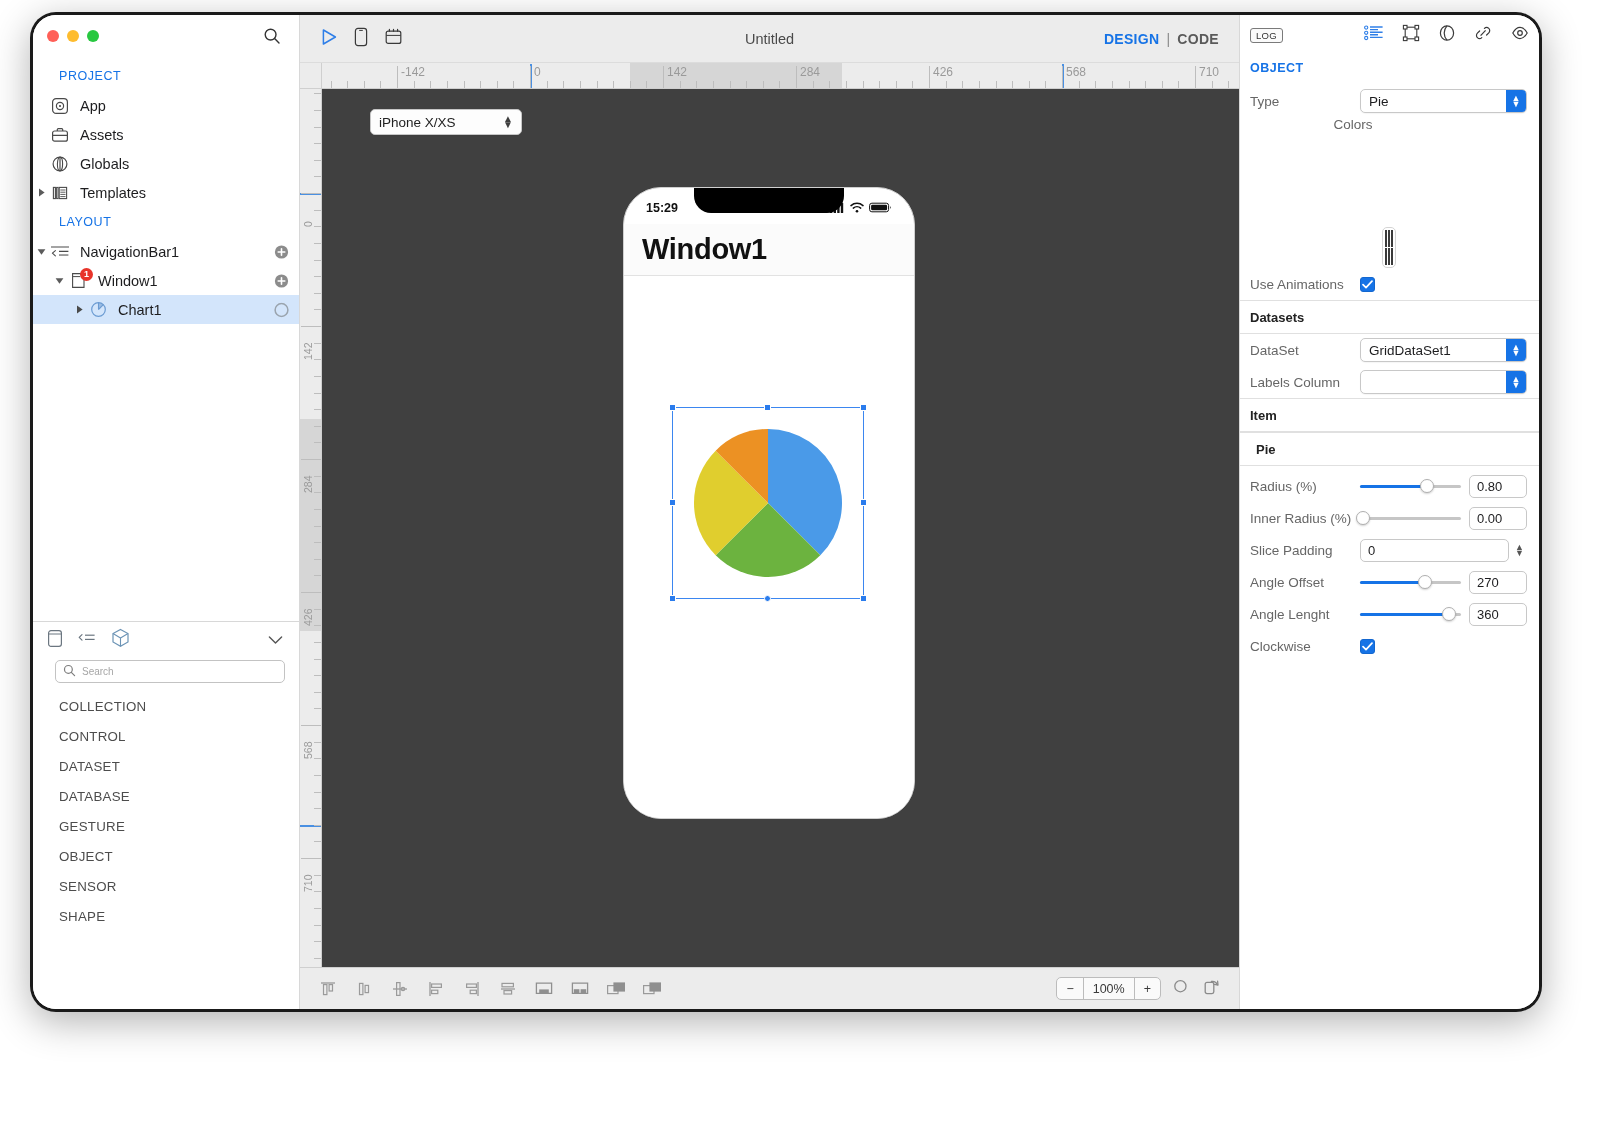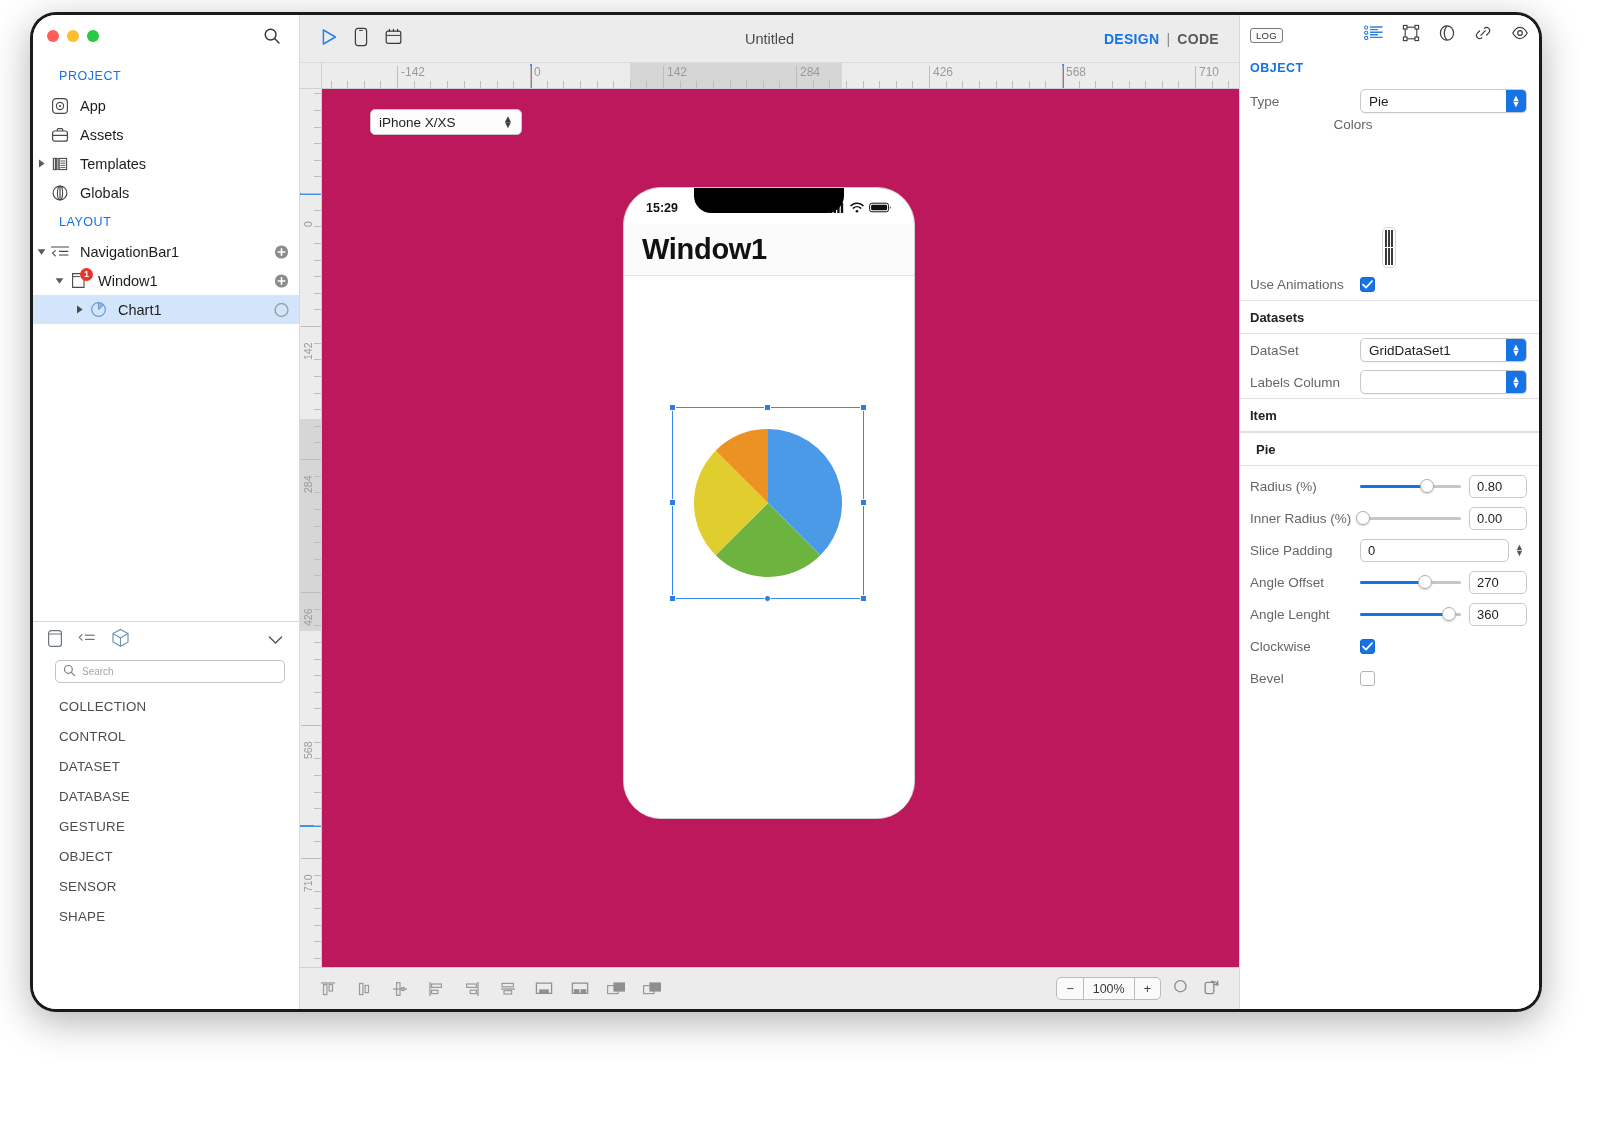--- a/index.html
+++ b/index.html
@@ -180,21 +180,21 @@
     position: absolute; left: 2px; font-size: 10.5px; color: #9a9a9a;
     transform: rotate(-90deg); transform-origin: left top;
     white-space: nowrap;
   }
   .rv-tick { position: absolute; right: 0; height: 1px; background: #bdbdbd; }
   .rv-major { position: absolute; right: 0; width: 20px; height: 1px; background: #bdbdbd; }
   .rv-blue { position: absolute; right: 0; width: 22px; height: 1.5px; background: #4a90e2; }
   .rv-shade { position: absolute; left: 0; right: 0; background: rgba(0,0,0,0.09); }
 
   .canvas {
-    flex: 1 1 auto; position: relative; background: #be185d;
+    flex: 1 1 auto; position: relative; background: #404040;
     overflow: hidden;
   }
   .device-sel {
     position: absolute; left: 48px; top: 20px;
     width: 152px; height: 26px;
     background: #fdfdfd; border: 1px solid #c6c6c6; border-radius: 5px;
     display: flex; align-items: center; padding: 0 8px;
     font-size: 13.5px; color: #222;
     box-shadow: 0 1px 1px rgba(0,0,0,0.05);
   }
@@ -426,49 +426,49 @@
           <svg width="18" height="18" viewBox="0 0 18 18">
                   <rect x="1.6" y="5" width="14.8" height="10.2" rx="2" fill="none" stroke="#4a4a4a" stroke-width="1.2"></rect>
                   <path d="M6.3 5V3.6a1 1 0 0 1 1-1h3.4a1 1 0 0 1 1 1V5" fill="none" stroke="#4a4a4a" stroke-width="1.2"></path>
                   <line x1="1.6" y1="9.4" x2="16.4" y2="9.4" stroke="#4a4a4a" stroke-width="1.1"></line>
                 </svg>
         </div>
         <div class="tree-label">Assets</div>
       </div>
 
       <div class="tree-row">
+        <div class="tw-disc"></div>
+        <div class="tree-ico">
+          <svg width="18" height="18" viewBox="0 0 18 18">
+                  <circle cx="9" cy="9" r="6.9" fill="none" stroke="#4a4a4a" stroke-width="1.2"></circle>
+                  <line x1="9" y1="2.1" x2="9" y2="15.9" stroke="#4a4a4a" stroke-width="1.2"></line>
+                  <ellipse cx="9" cy="9" rx="2.6" ry="6.9" fill="none" stroke="#4a4a4a" stroke-width="1.1"></ellipse>
+                </svg>
+        </div>
+        <div class="tree-label">Globals</div>
+      </div>
+
+      <div class="tree-row">
         <div class="tw-disc">
           <svg width="9" height="9" viewBox="0 0 9 9">
                   <polygon points="2,0.6 7.6,4.5 2,8.4" fill="#5b5b5b"></polygon>
                 </svg>
         </div>
         <div class="tree-ico">
           <svg width="18" height="18" viewBox="0 0 18 18">
                   <rect x="2.4" y="3.4" width="2" height="11.2" fill="none" stroke="#4a4a4a" stroke-width="1.1"></rect>
                   <rect x="5.6" y="3.4" width="1.5" height="11.2" fill="none" stroke="#4a4a4a" stroke-width="1"></rect>
                   <rect x="8.2" y="3.4" width="7.4" height="11.2" fill="none" stroke="#4a4a4a" stroke-width="1.1"></rect>
                   <line x1="9.3" y1="6" x2="14.5" y2="6" stroke="#4a4a4a" stroke-width="0.9"></line>
                   <line x1="9.3" y1="8.2" x2="14.5" y2="8.2" stroke="#4a4a4a" stroke-width="0.9"></line>
                   <line x1="9.3" y1="10.4" x2="14.5" y2="10.4" stroke="#4a4a4a" stroke-width="0.9"></line>
                   <line x1="9.3" y1="12.6" x2="14.5" y2="12.6" stroke="#4a4a4a" stroke-width="0.9"></line>
                 </svg>
         </div>
         <div class="tree-label">Templates</div>
-      </div>
-
-      <div class="tree-row">
-        <div class="tw-disc"></div>
-        <div class="tree-ico">
-          <svg width="18" height="18" viewBox="0 0 18 18">
-                  <circle cx="9" cy="9" r="6.9" fill="none" stroke="#4a4a4a" stroke-width="1.2"></circle>
-                  <line x1="9" y1="2.1" x2="9" y2="15.9" stroke="#4a4a4a" stroke-width="1.2"></line>
-                  <ellipse cx="9" cy="9" rx="2.6" ry="6.9" fill="none" stroke="#4a4a4a" stroke-width="1.1"></ellipse>
-                </svg>
-        </div>
-        <div class="tree-label">Globals</div>
       </div>
 
       <div class="tree-section">LAYOUT</div>
 
       <div class="tree-row">
         <div class="tw-disc">
           <svg width="9" height="9" viewBox="0 0 9 9">
                   <polygon points="0.6,2.2 8.4,2.2 4.5,7.8" fill="#5b5b5b"></polygon>
                 </svg>
         </div>
@@ -1090,23 +1090,17 @@
       <div class="lbl">Clockwise</div>
       <div class="ctl">
         <div class="chk on">
           <svg width="11" height="9" viewBox="0 0 11 9">
                   <polyline points="1,4.6 4,7.6 10,1.2" fill="none" stroke="#fff" stroke-width="1.7" stroke-linecap="round" stroke-linejoin="round"></polyline>
                 </svg>
         </div>
       </div>
     </div>
 
-    <div class="row">
-      <div class="lbl">Bevel</div>
-      <div class="ctl">
-        <div class="chk"></div>
-      </div>
-    </div>
   </div>
 
 </div>
 </div>
 </div>
 
 </body></html>

